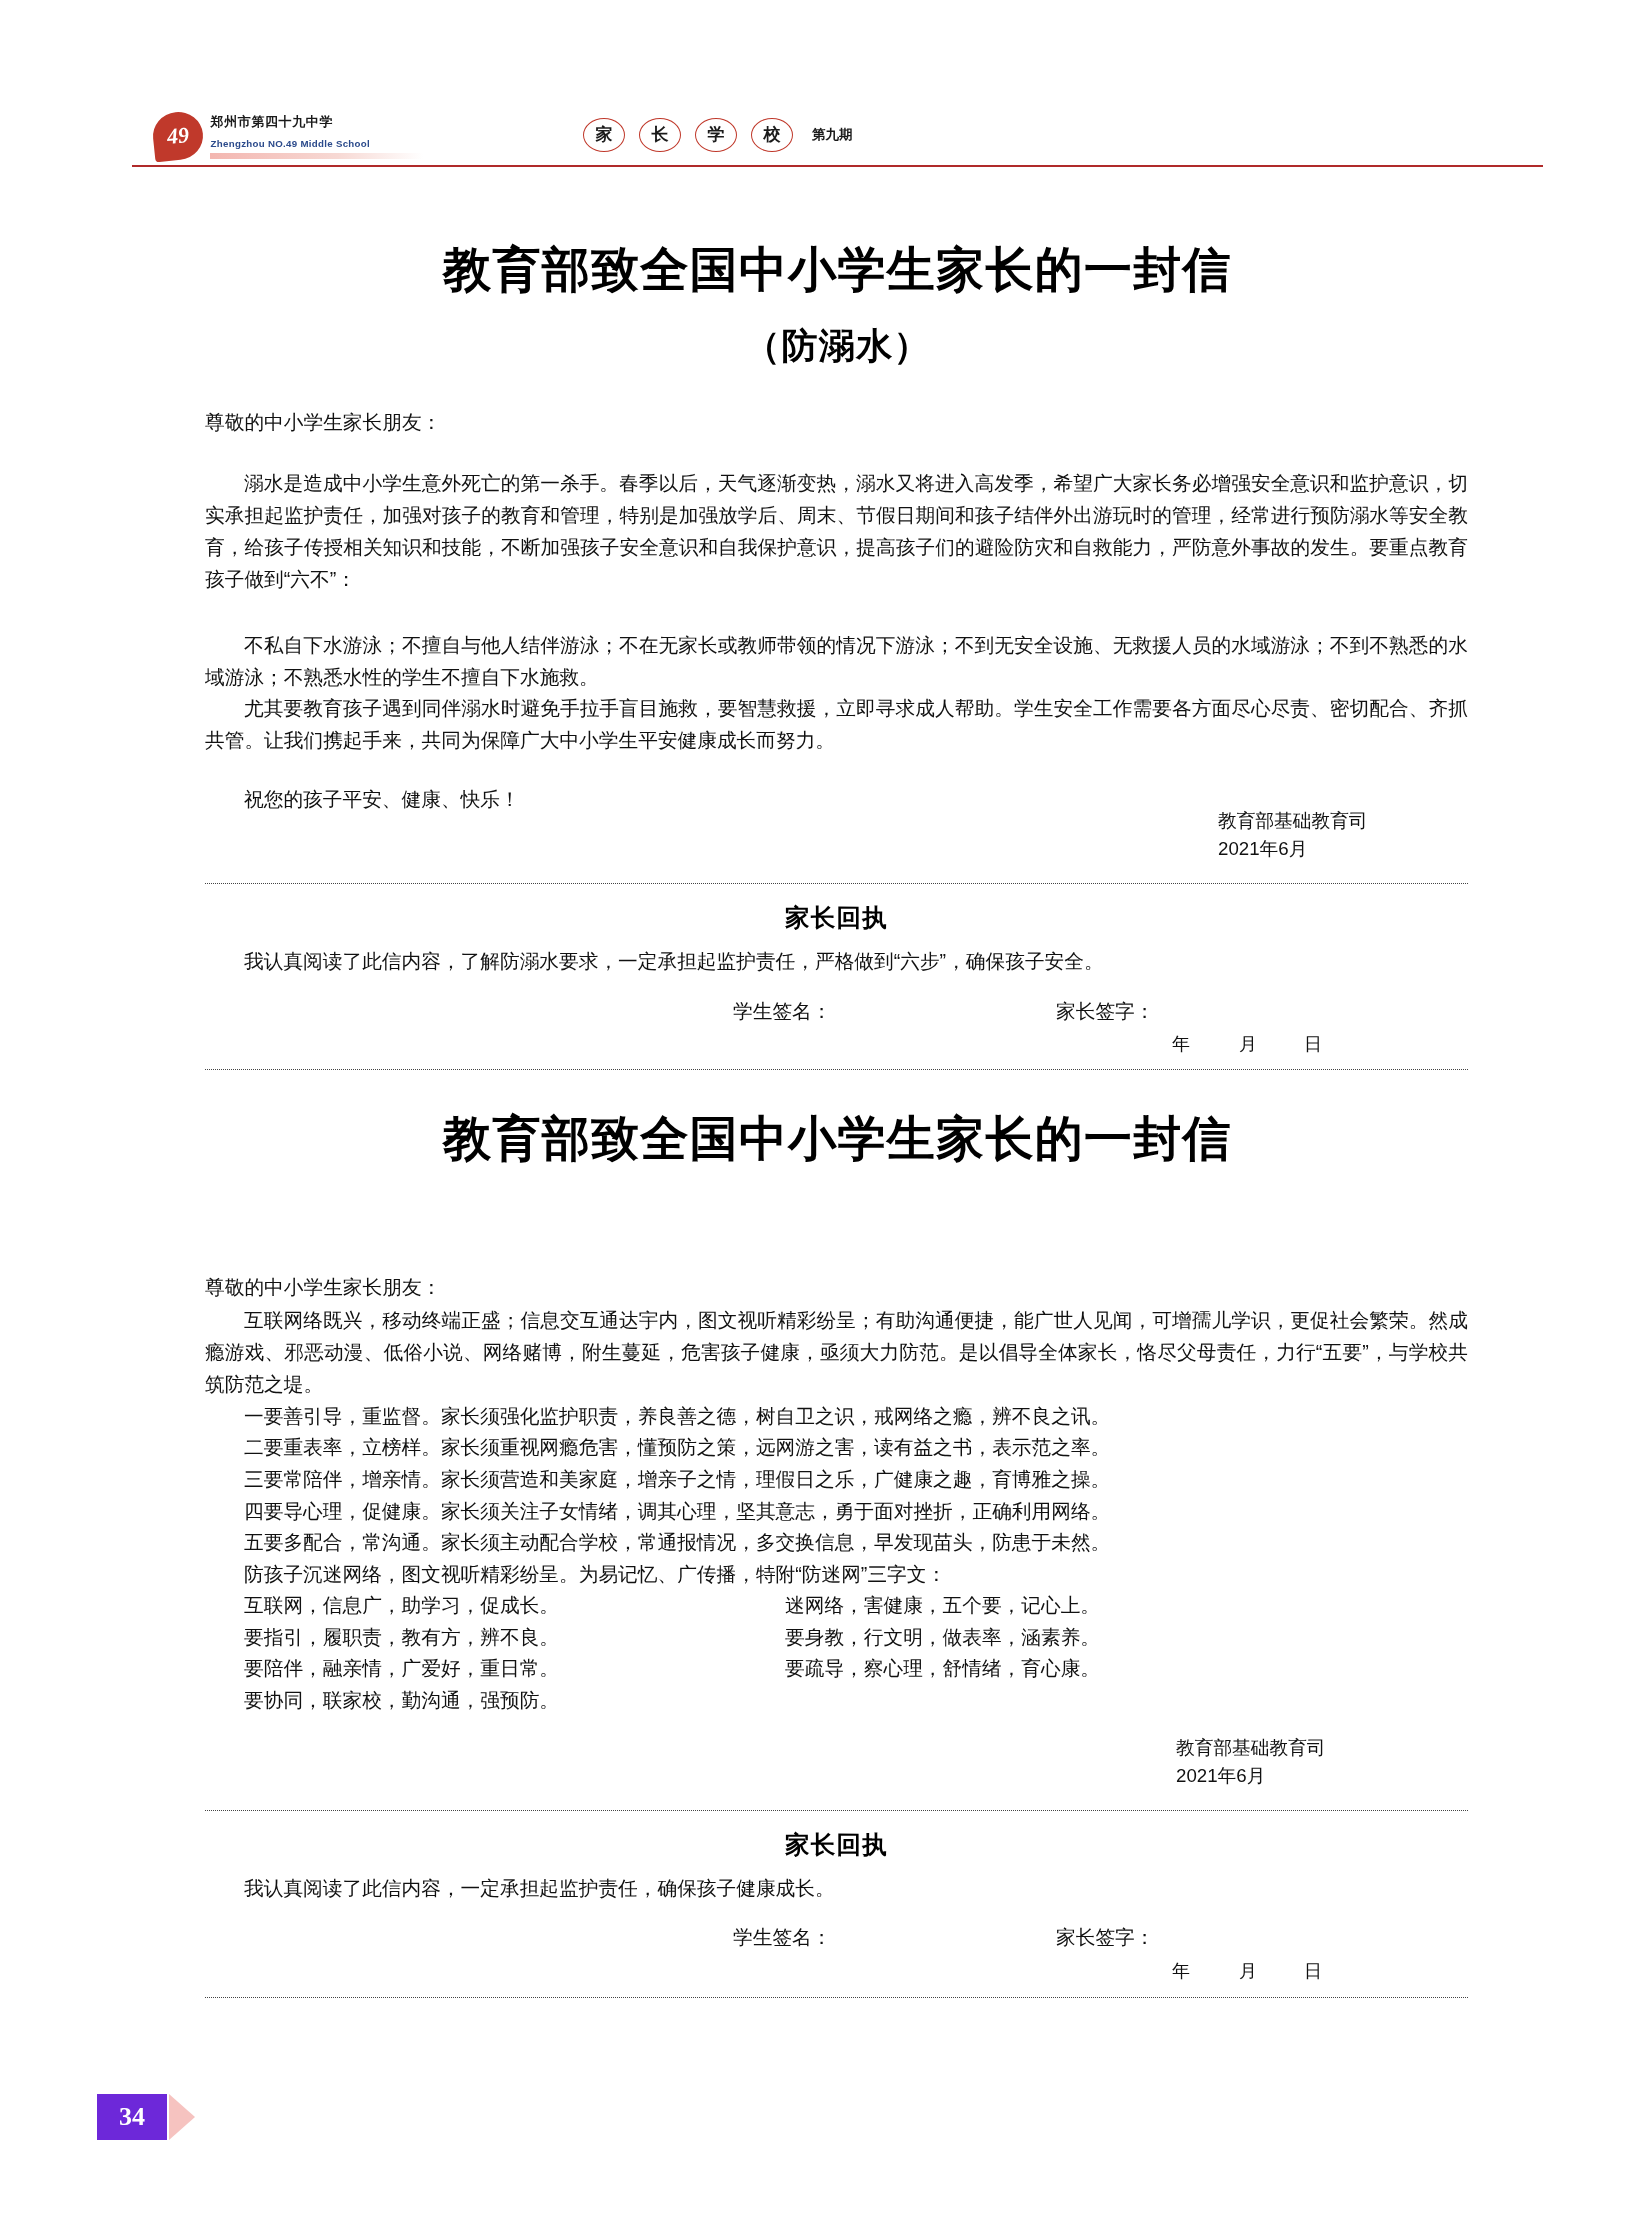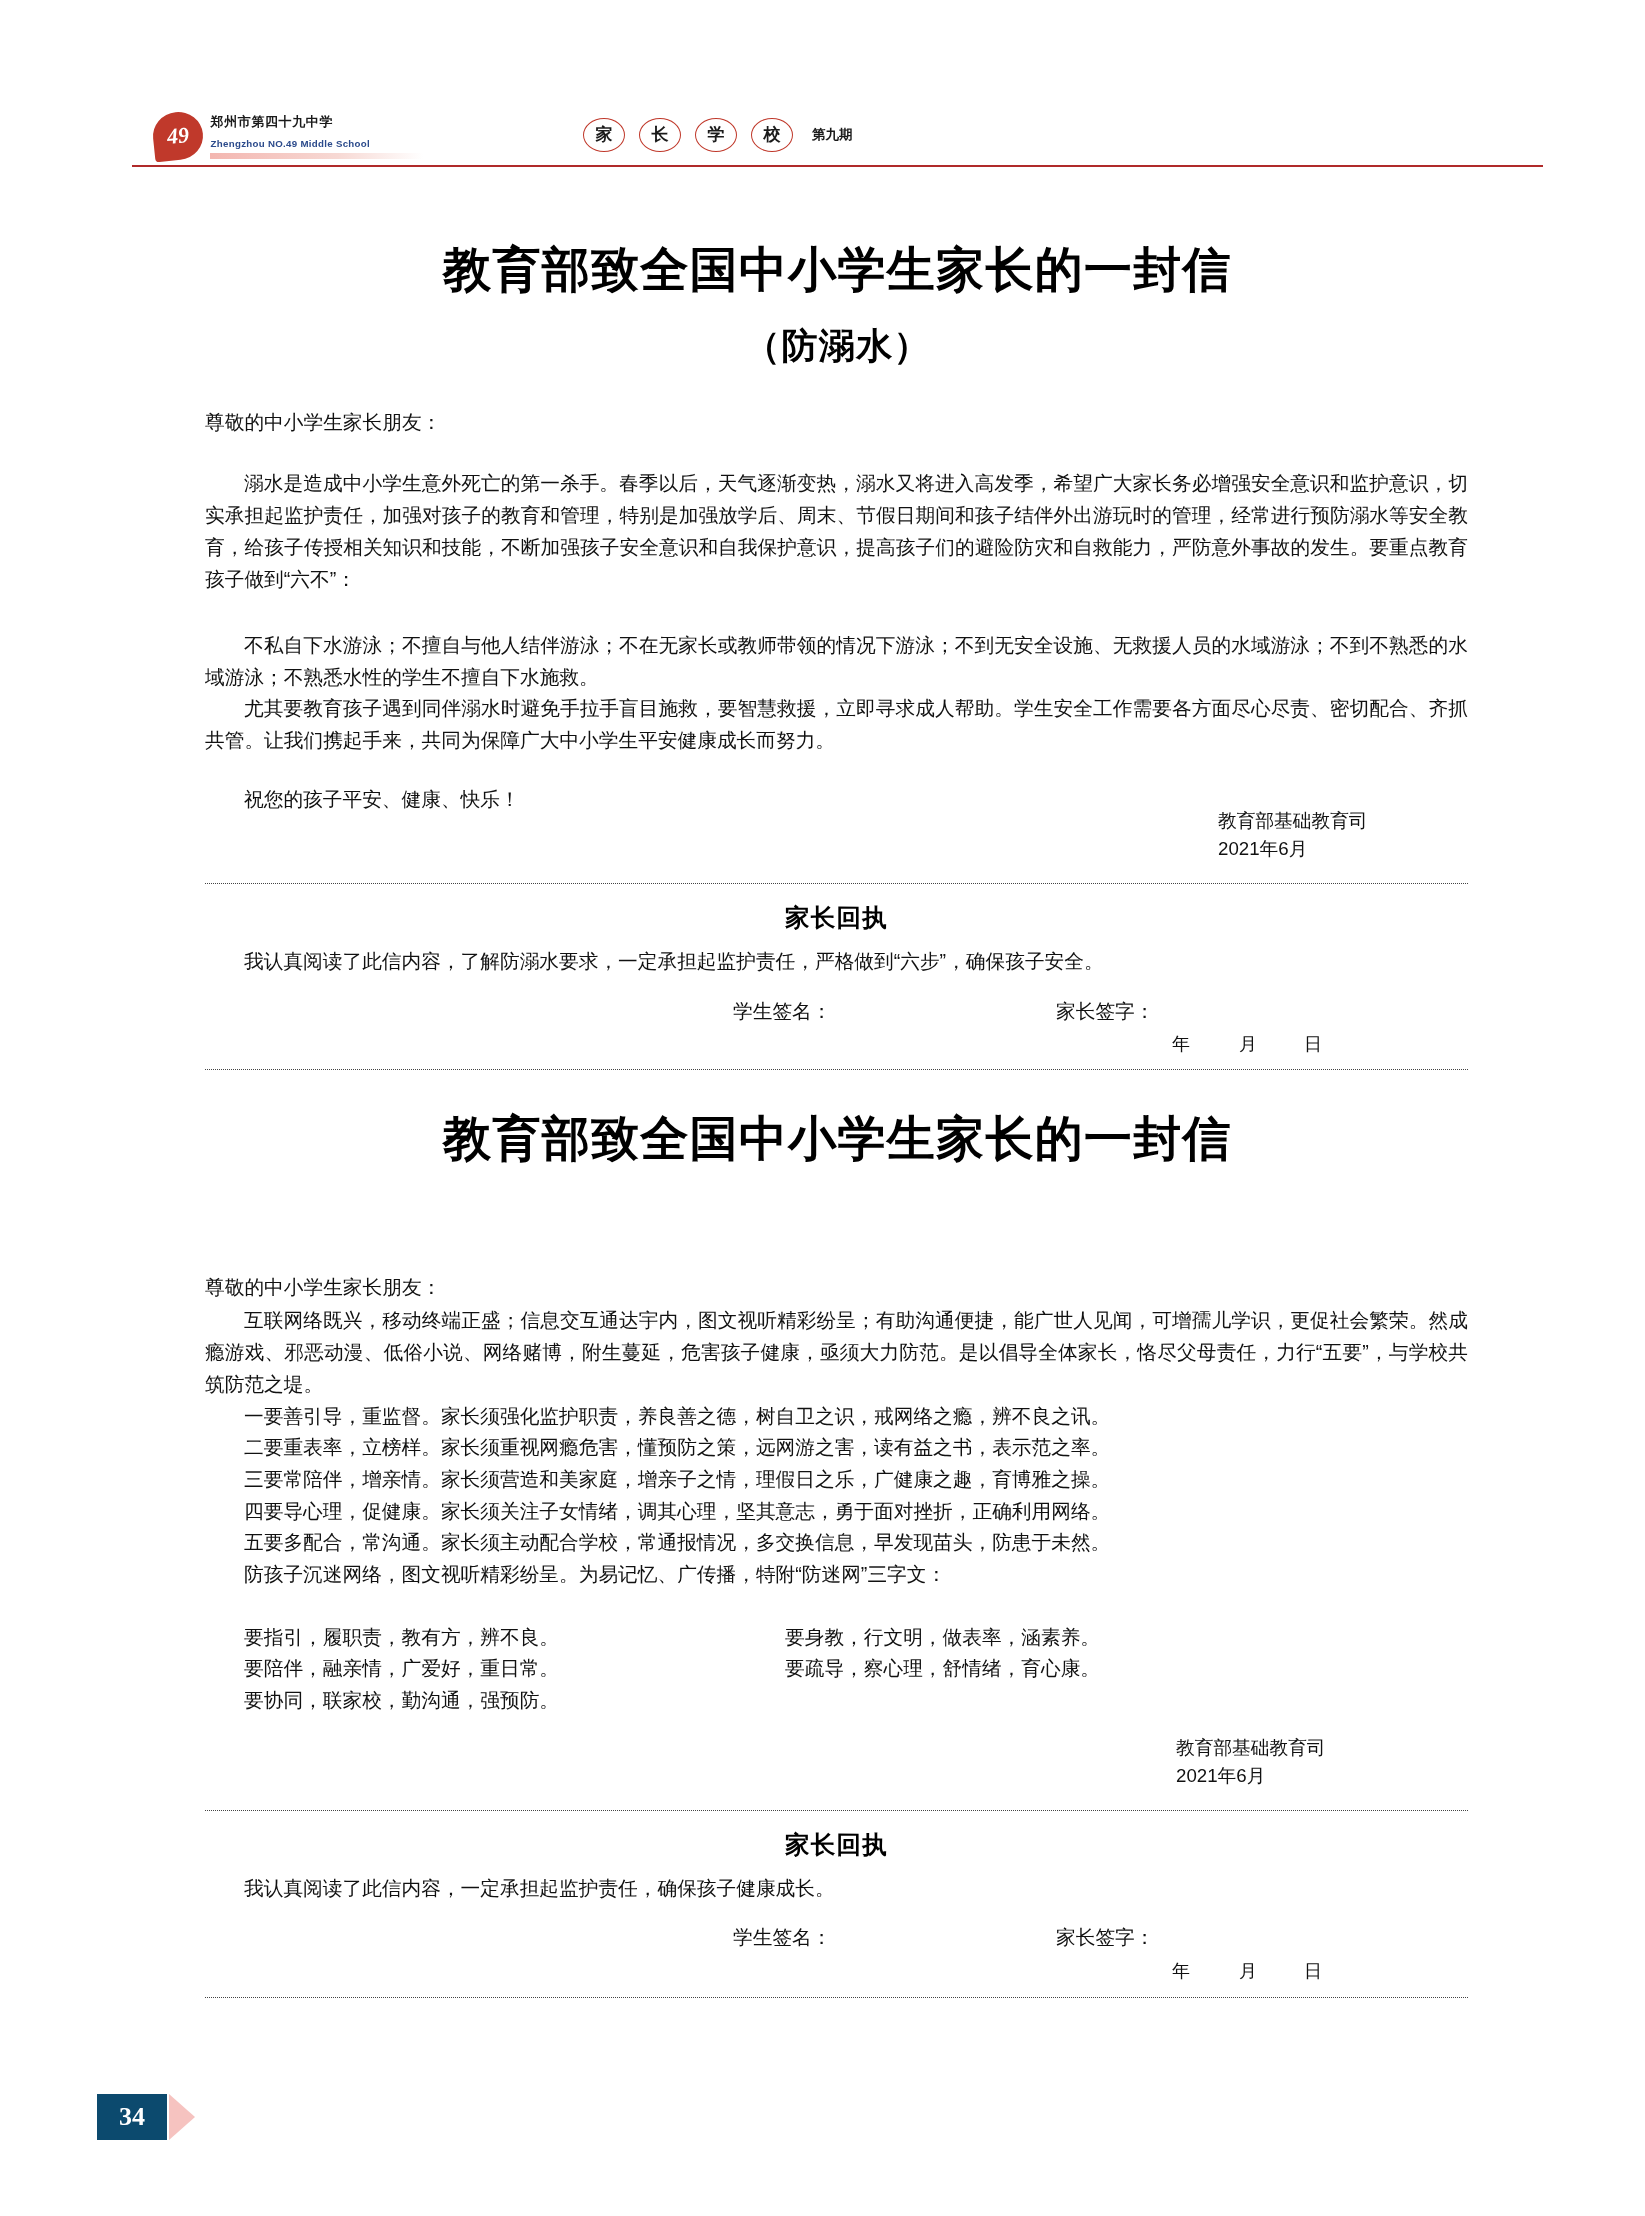--- a/index.html
+++ b/index.html
@@ -244,21 +244,21 @@
     bottom: 76px;
     width: 193px;
     height: 46px;
   }
   .page-num-box {
     position: absolute;
     left: 0;
     top: 0;
     width: 70px;
     height: 46px;
-    background: #0c4a6e;
+    background: #6d28d9;
     display: flex;
     align-items: center;
     justify-content: center;
     color: #ffffff;
     font-size: 26px;
     font-weight: bold;
     font-family: "Liberation Serif", serif;
   }
   .page-arrow {
     position: absolute;
@@ -329,20 +329,24 @@
   <div class="body-block p-plain" style="top:1271px;">尊敬的中小学生家长朋友：</div>
   <div class="body-block p-indent" style="top:1304px;">互联网络既兴，移动终端正盛；信息交互通达宇内，图文视听精彩纷呈；有助沟通便捷，能广世人见闻，可增孺儿学识，更促社会繁荣。然成瘾游戏、邪恶动漫、低俗小说、网络赌博，附生蔓延，危害孩子健康，亟须大力防范。是以倡导全体家长，恪尽父母责任，力行“五要”，与学校共筑防范之堤。</div>
 
   <div class="body-block p-indent" style="top:1400px;">一要善引导，重监督。家长须强化监护职责，养良善之德，树自卫之识，戒网络之瘾，辨不良之讯。</div>
   <div class="body-block p-indent" style="top:1431px;">二要重表率，立榜样。家长须重视网瘾危害，懂预防之策，远网游之害，读有益之书，表示范之率。</div>
   <div class="body-block p-indent" style="top:1463px;">三要常陪伴，增亲情。家长须营造和美家庭，增亲子之情，理假日之乐，广健康之趣，育博雅之操。</div>
   <div class="body-block p-indent" style="top:1495px;">四要导心理，促健康。家长须关注子女情绪，调其心理，坚其意志，勇于面对挫折，正确利用网络。</div>
   <div class="body-block p-indent" style="top:1526px;">五要多配合，常沟通。家长须主动配合学校，常通报情况，多交换信息，早发现苗头，防患于未然。</div>
   <div class="body-block p-indent" style="top:1558px;">防孩子沉迷网络，图文视听精彩纷呈。为易记忆、广传播，特附“防迷网”三字文：</div>
 
+  <div class="rhyme-row" style="top:1589px; height:32px;">
+    <span class="rhyme-a">互联网，信息广，助学习，促成长。</span>
+    <span class="rhyme-b">迷网络，害健康，五个要，记心上。</span>
+  </div>
   <div class="rhyme-row" style="top:1621px; height:32px;">
     <span class="rhyme-a">要指引，履职责，教有方，辨不良。</span>
     <span class="rhyme-b">要身教，行文明，做表率，涵素养。</span>
   </div>
   <div class="rhyme-row" style="top:1652px; height:32px;">
     <span class="rhyme-a">要陪伴，融亲情，广爱好，重日常。</span>
     <span class="rhyme-b">要疏导，察心理，舒情绪，育心康。</span>
   </div>
   <div class="rhyme-row" style="top:1684px; height:32px;">
     <span class="rhyme-a">要协同，联家校，勤沟通，强预防。</span>

